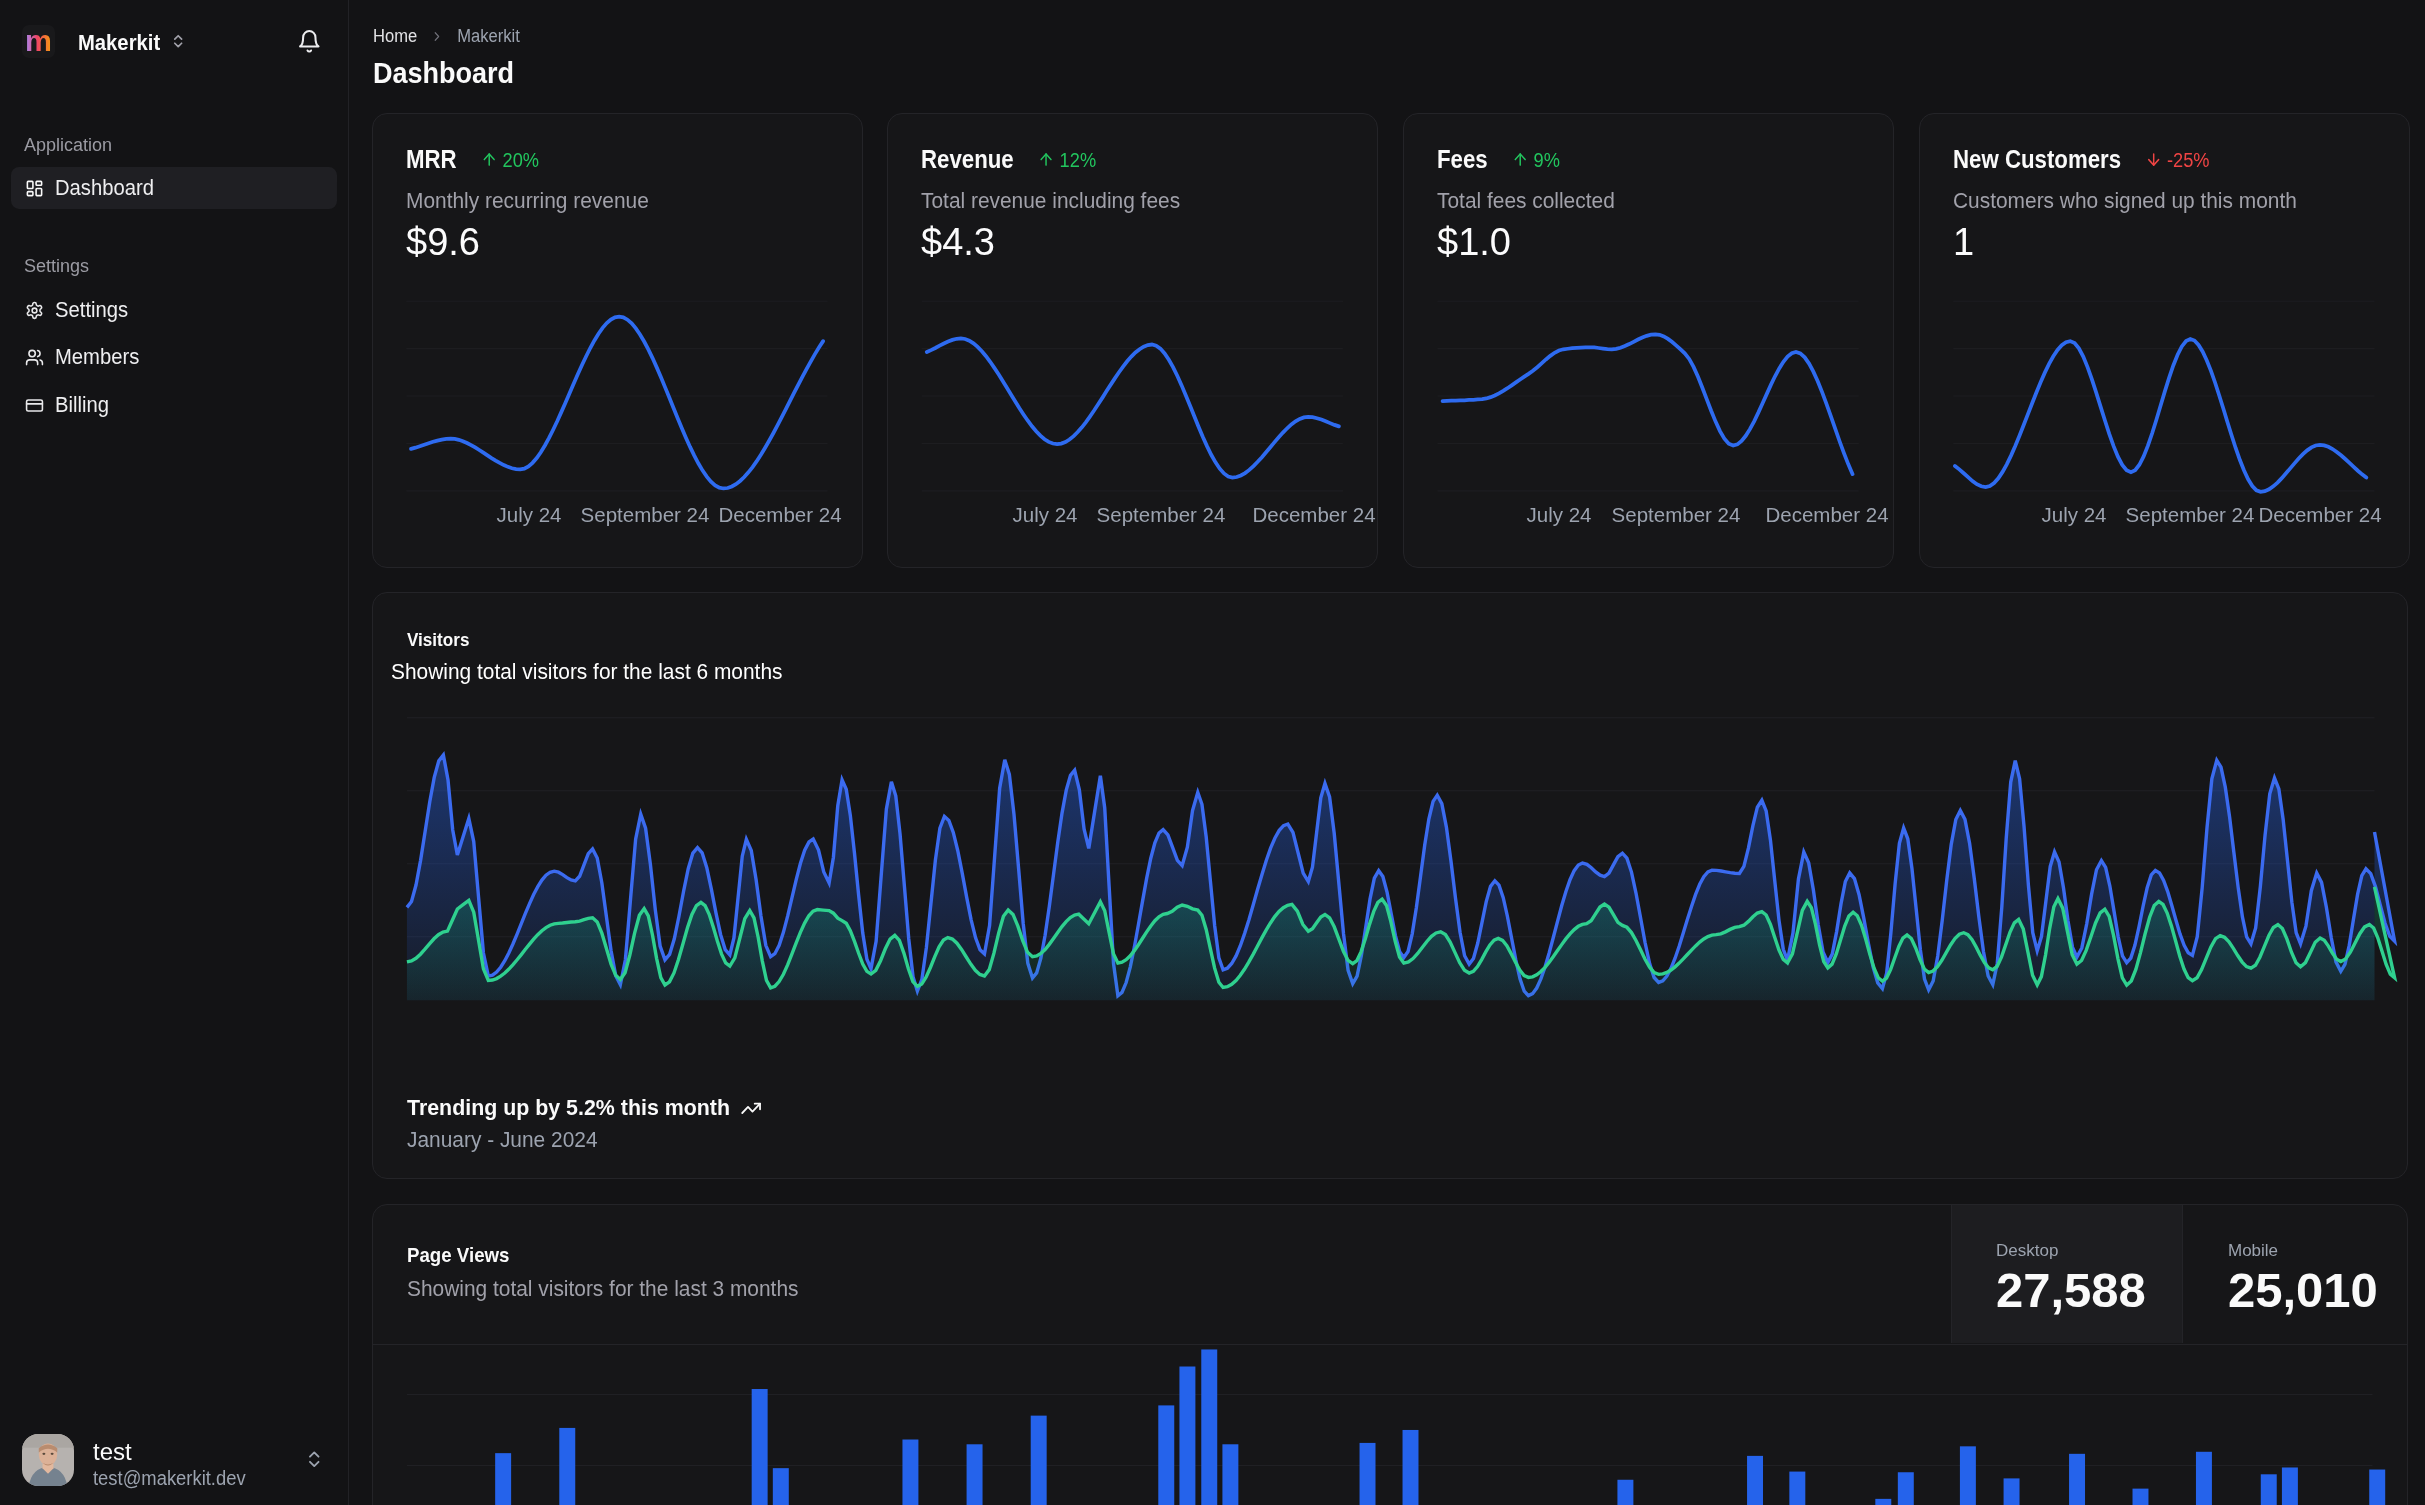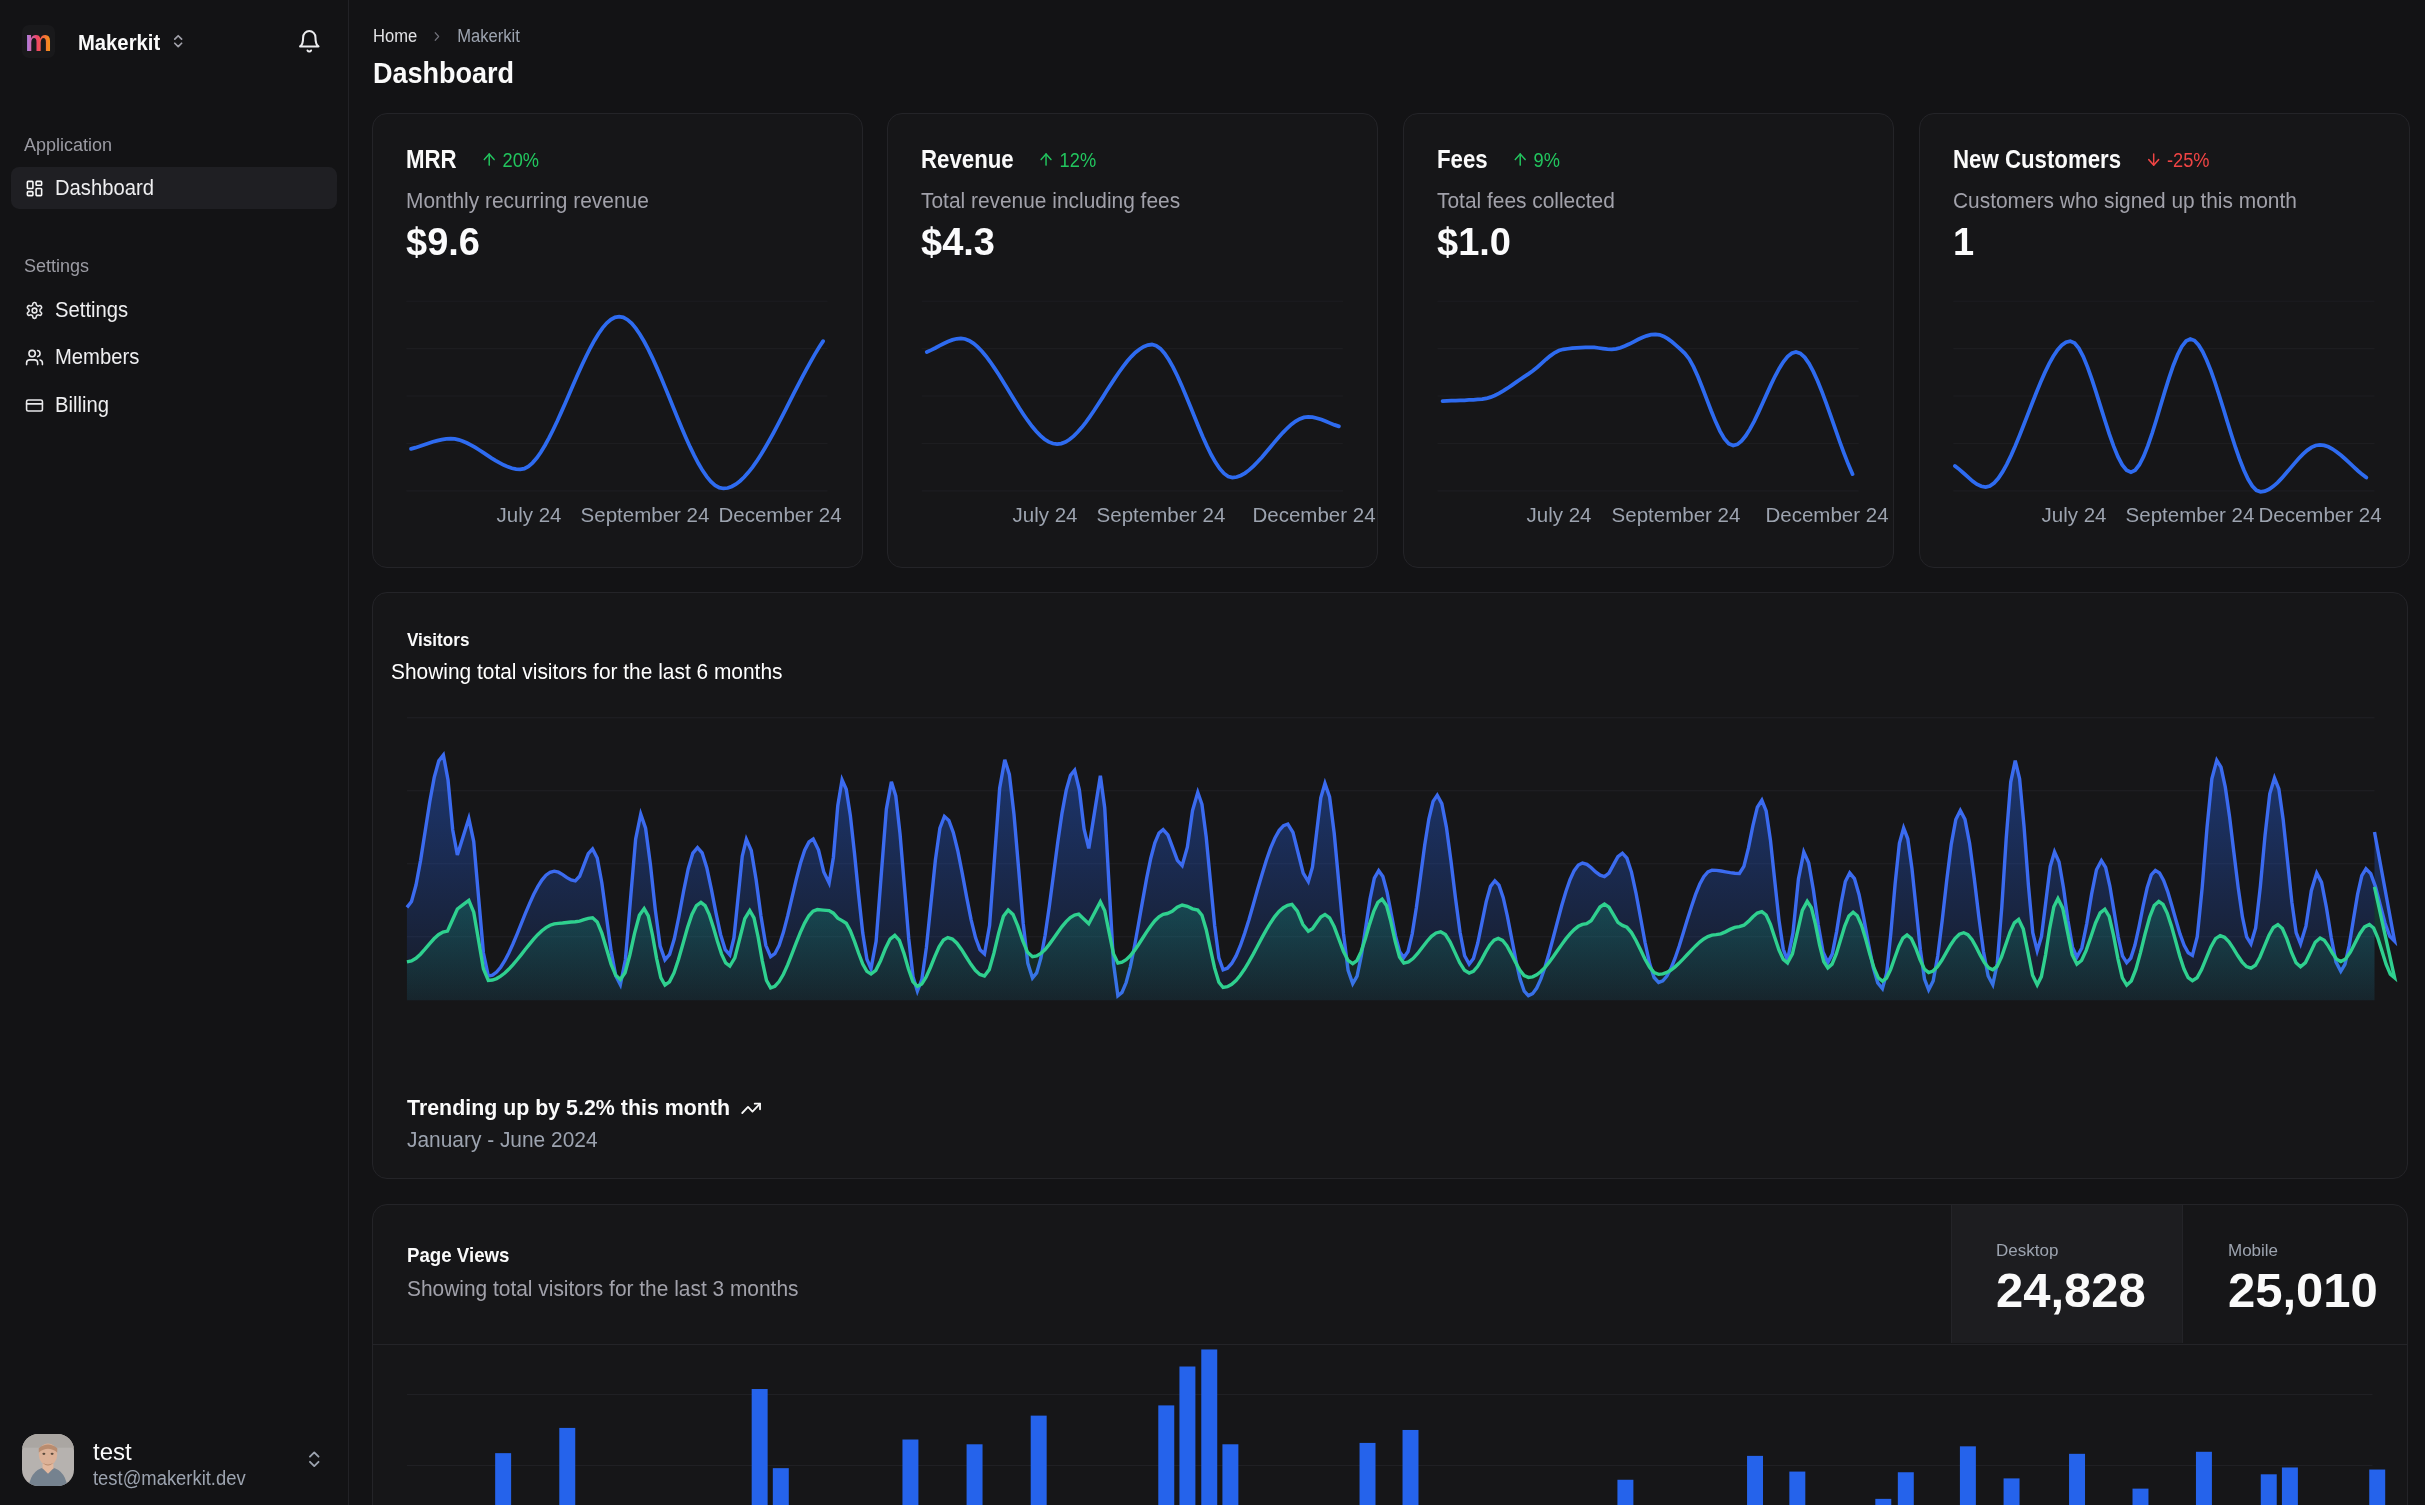--- a/index.html
+++ b/index.html
@@ -10,21 +10,21 @@
 .navitem { position:absolute; left:11px; width:326px; height:42px; border-radius:8.2px; display:flex; align-items:center; font-size:22px; color:rgba(241,241,243,0.99); }
 .navitem svg { margin-left:13.6px; margin-right:11.6px; flex:none; }
 .gs { transform:rotate(0.012deg); }
 .sqz { display:inline-block; transform:scaleX(0.89) rotate(0.012deg); transform-origin:0 50%; }
 .sqz92 { display:inline-block; transform:scaleX(0.92) rotate(0.012deg); transform-origin:0 50%; }
 .sqz95 { display:inline-block; transform:scaleX(0.95) rotate(0.012deg); transform-origin:0 50%; }
 .trow { position:absolute; display:flex; align-items:center; gap:27px; transform:scaleX(0.89) rotate(0.012deg); transform-origin:0 50%; }
 .ctitle { font-size:25px; font-weight:700; color:#fafafa; }
 .pct { font-size:20.5px; display:flex; align-items:center; }
 .csub { position:absolute; font-size:22px; color:#a1a1aa; transform:scaleX(0.95) rotate(0.012deg); transform-origin:0 50%; }
-.cval { position:absolute; font-size:38px; font-weight:700; line-height:40px; color:#fbfbfc; transform:rotate(0.012deg);text-align:right; }
+.cval { position:absolute; font-size:38px; font-weight:400; line-height:40px; color:#fbfbfc; transform:rotate(0.012deg);text-align:right; }
 .axlab { position:absolute; transform:translateX(-50%) rotate(0.012deg); font-size:20.5px; color:#9ca3af; white-space:nowrap; }
 </style></head>
 <body>
 <div style="position:absolute;inset:0">
 <div id="sidebar">
   <svg class="abs" style="left:22px;top:24.6px" width="33" height="33" viewBox="0 0 48 48">
     <defs>
           <linearGradient id="mg" x1="0" y1="0" x2="1" y2="0">
       <stop offset="0" stop-color="#a78bfa"></stop>
             <stop offset="0.45" stop-color="#ef4464"></stop>
@@ -168,21 +168,21 @@
       </svg></div>
 <div class="abs gs" style="left:407px;top:1127px;font-size:22px;color:#9ca3af"><span class="sqz95">January - June 2024</span></div>
 
 <div class="card" style="left:372px;top:1204px;width:2036px;height:341px"></div>
 <div class="abs" style="left:372px;top:1204px;width:2036px;height:141px;border-bottom:1.4px solid #242428"></div>
 <div class="abs" style="left:1951px;top:1205px;width:231px;height:138px;background:#1d1d20;border-left:1.4px solid #242428"></div>
 <div class="abs" style="left:2182px;top:1205px;width:224px;height:138px;border-left:1.4px solid #242428"></div>
 <div class="abs gs" style="left:407px;top:1243px;font-size:21px;font-weight:700"><span class="sqz">Page Views</span></div>
 <div class="abs gs" style="left:407px;top:1276px;font-size:22px;color:#a1a1aa"><span class="sqz95">Showing total visitors for the last 3 months</span></div>
 <div class="abs gs" style="left:1996px;top:1241px;font-size:17px;color:#9ca3af">Desktop</div>
-<div class="abs gs" style="left:1996px;top:1264px;font-size:49px;font-weight:700;line-height:52px">24,828</div>
+<div class="abs gs" style="left:1996px;top:1264px;font-size:49px;font-weight:700;line-height:52px">27,588</div>
 <div class="abs gs" style="left:2228px;top:1241px;font-size:17px;color:#9ca3af">Mobile</div>
 <div class="abs gs" style="left:2228px;top:1264px;font-size:49px;font-weight:700;line-height:52px">25,010</div>
 
 <svg class="abs" style="left:0;top:0;pointer-events:none" width="2426" height="1505" viewBox="0 0 3555 2206" fill="none">
   <defs>
     <linearGradient id="gb" gradientUnits="userSpaceOnUse" x1="0" y1="1108" x2="0" y2="1466">
       <stop offset="0" stop-color="#2563eb" stop-opacity="0.42"></stop>
           <stop offset="1" stop-color="#2563eb" stop-opacity="0.07"></stop>
     </linearGradient>
     <linearGradient id="gg" gradientUnits="userSpaceOnUse" x1="0" y1="1262" x2="0" y2="1466">

